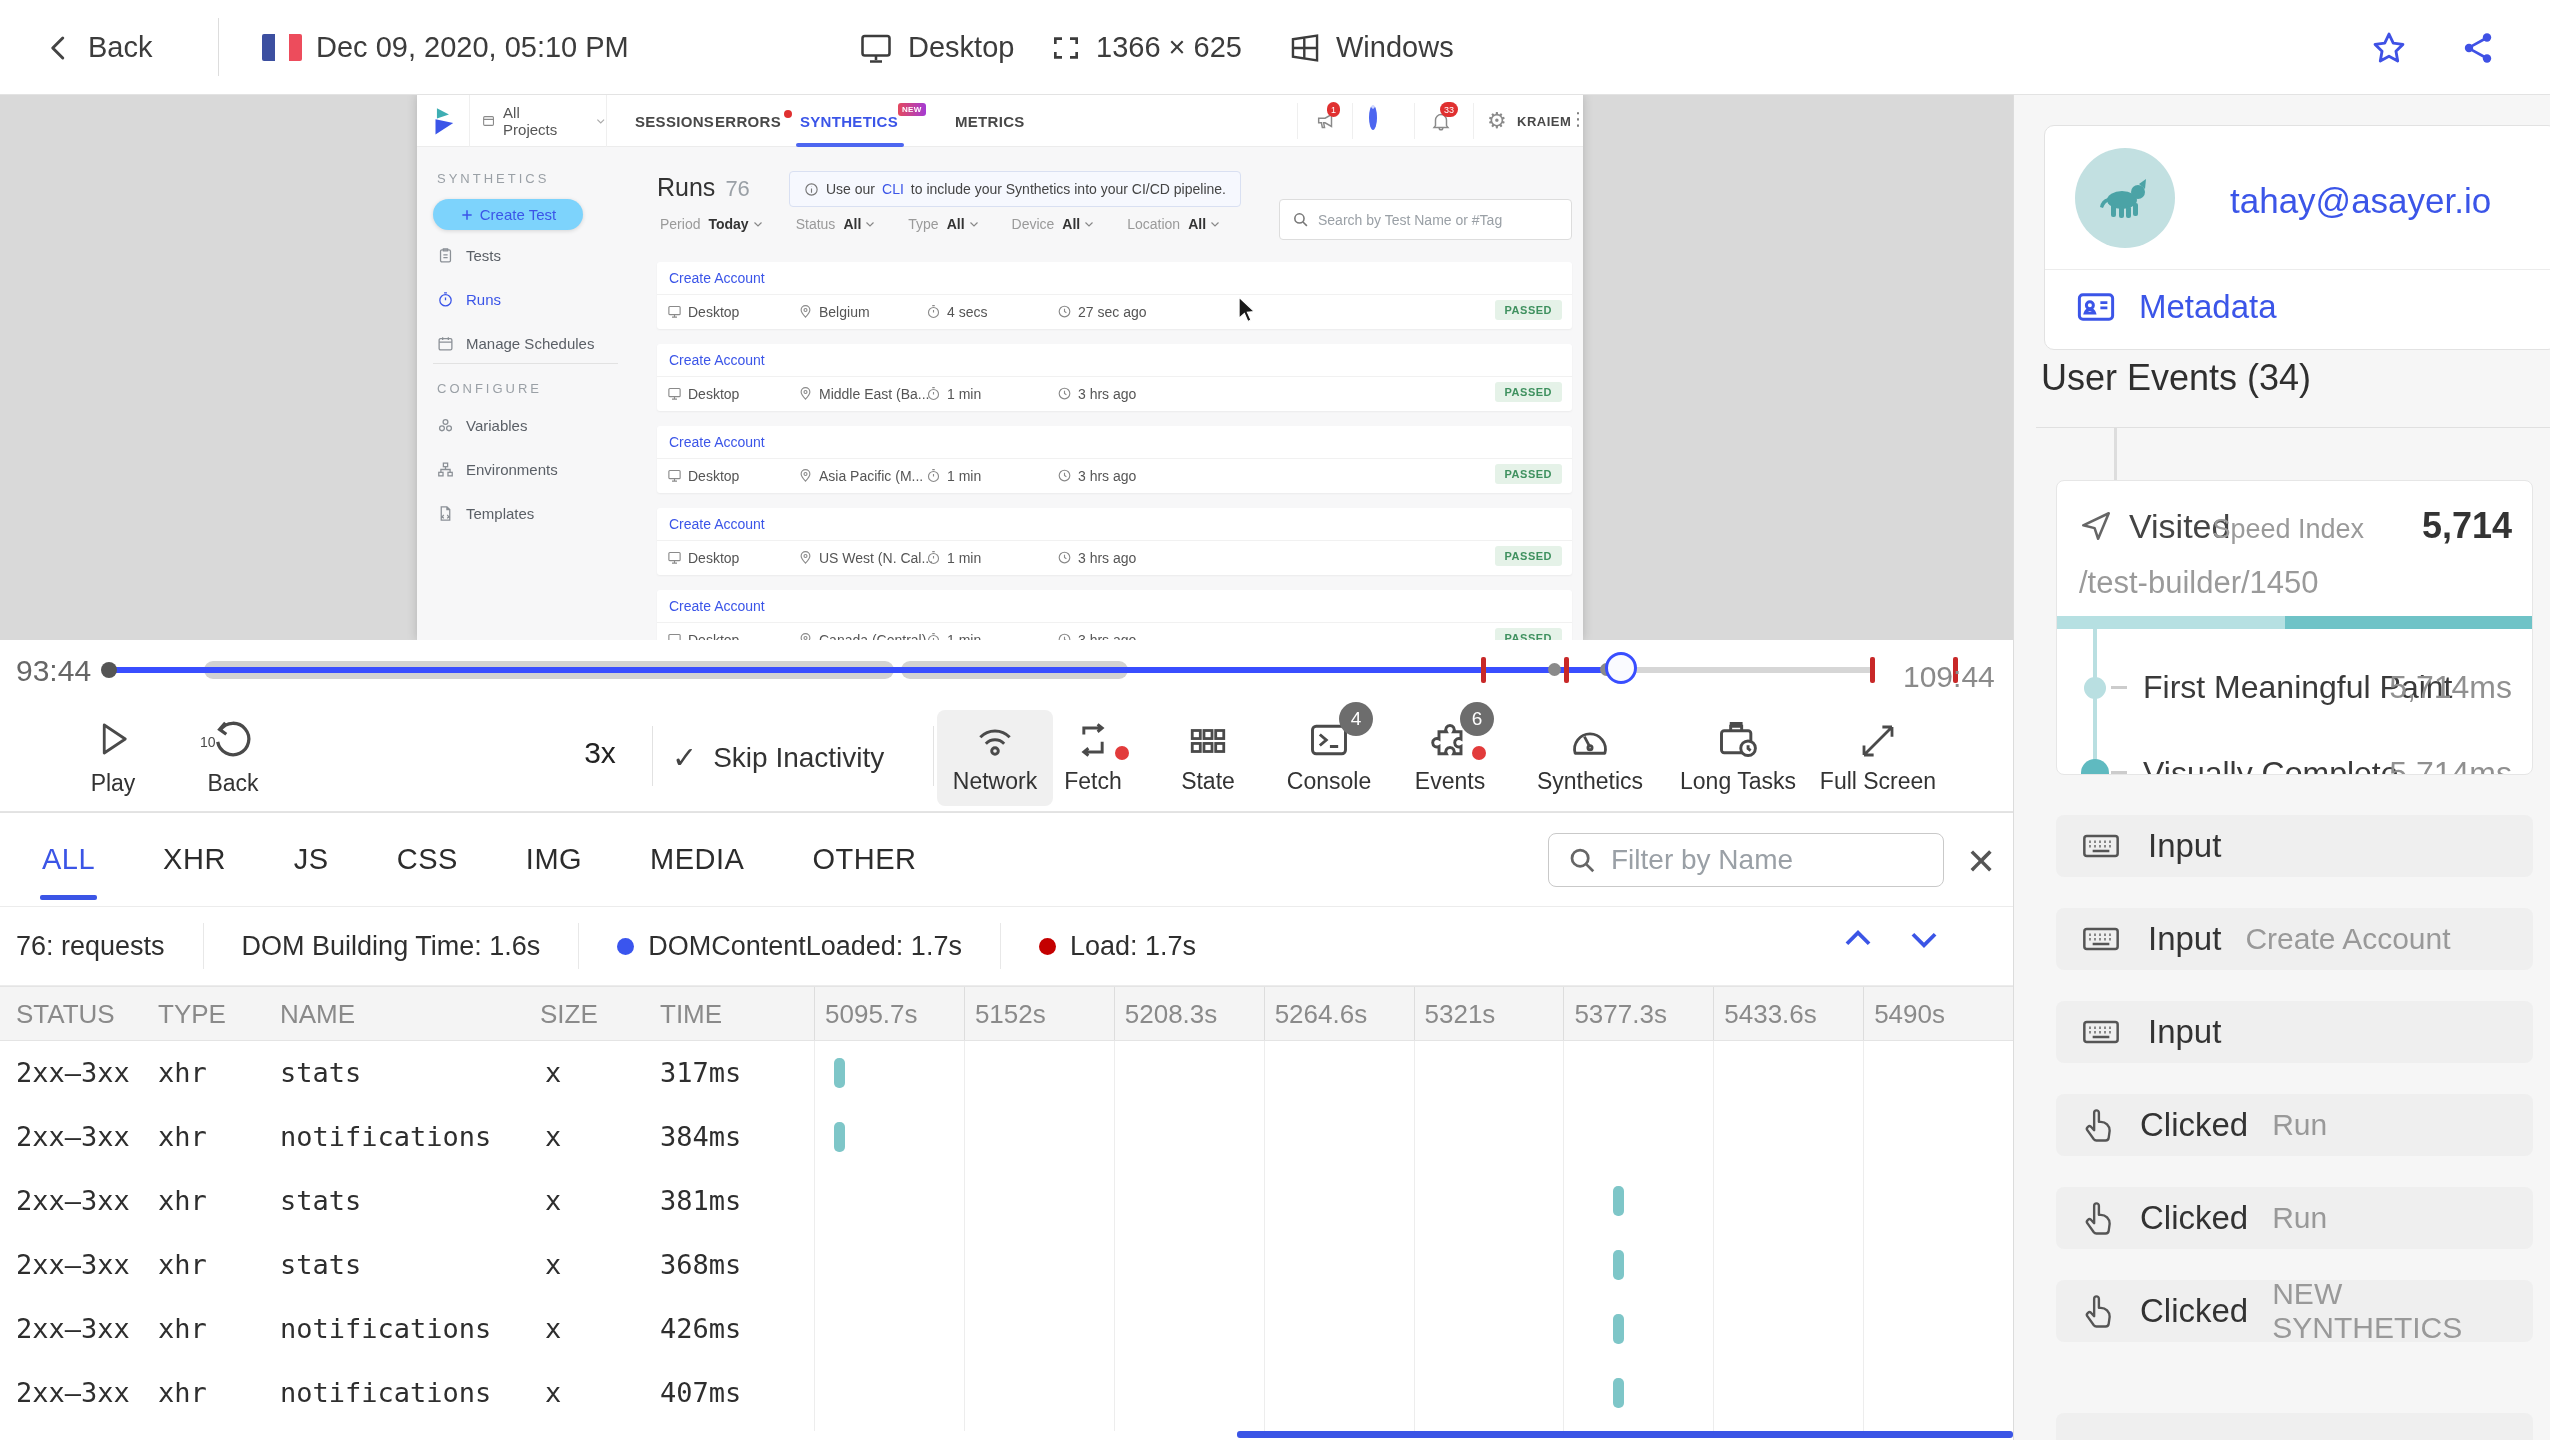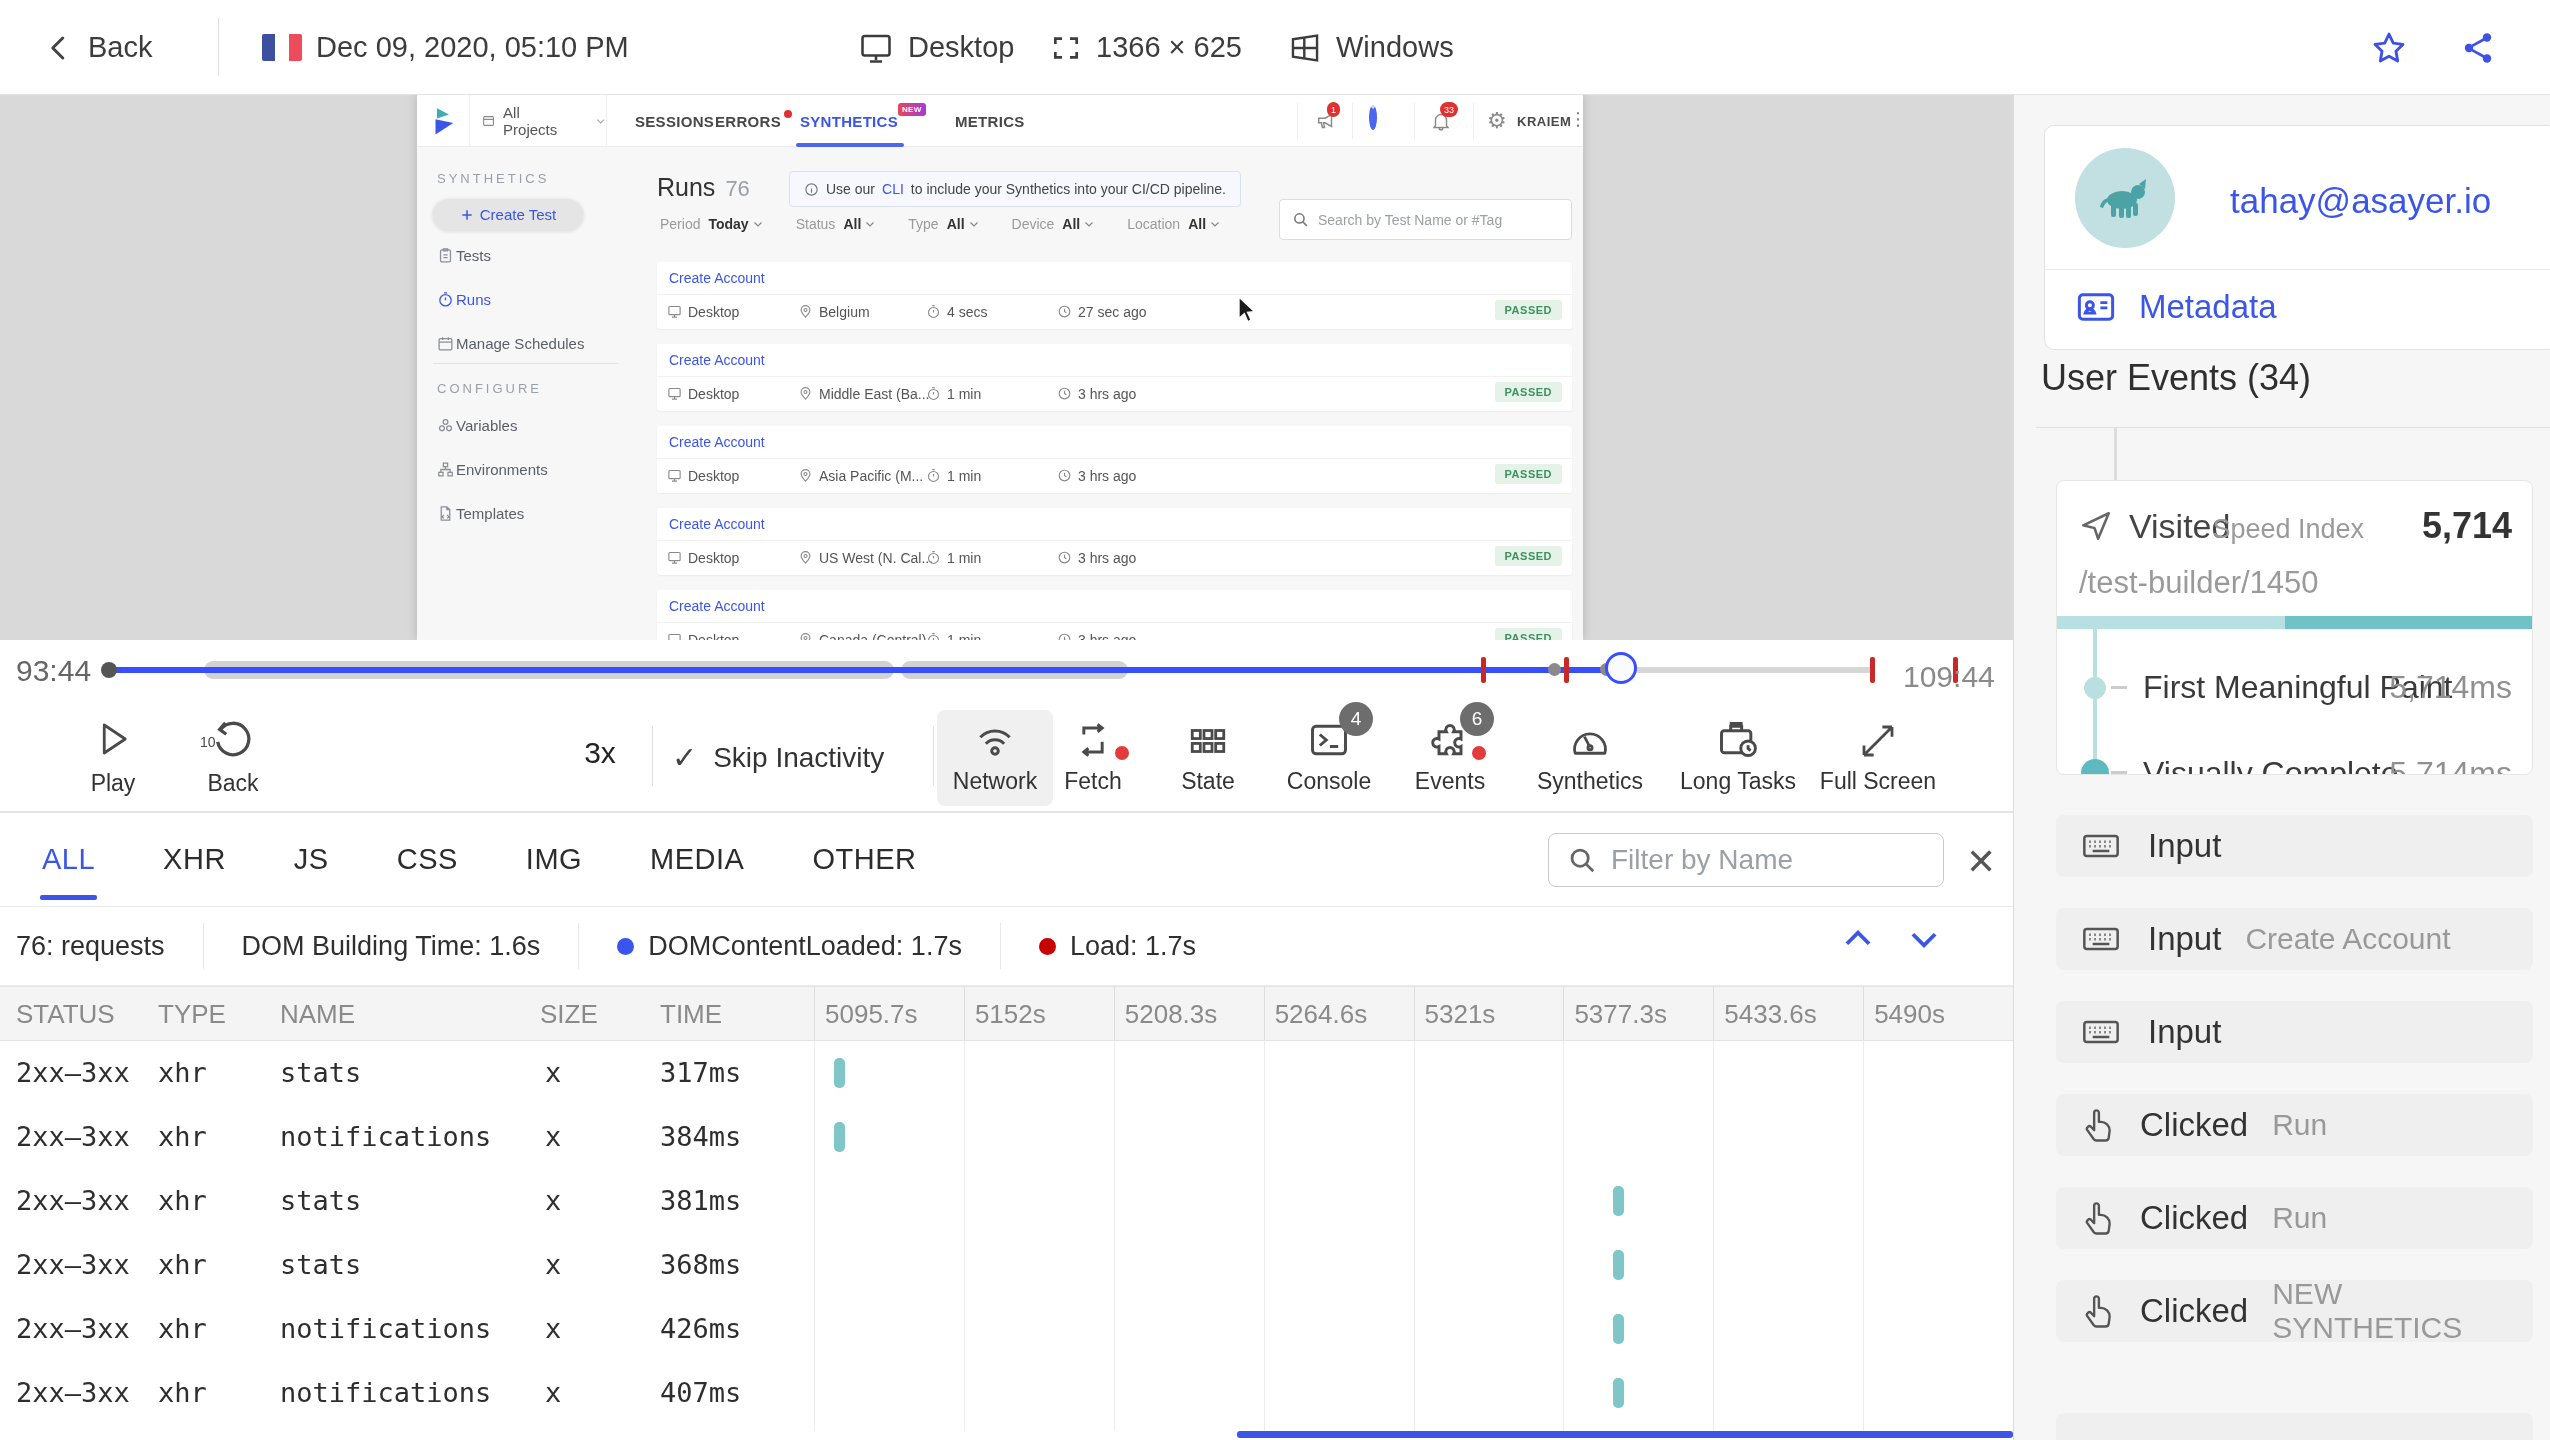--- a/index.html
+++ b/index.html
@@ -27,22 +27,22 @@
   .newbadge{position:absolute;font-size:8px;font-weight:bold;color:#fff;background:linear-gradient(90deg,#e4485e,#a43bd4);border-radius:3px;padding:2px 4px;top:8px;}
   .reddot{width:8px;height:8px;border-radius:50%;background:#e03030;}
   .bic{position:absolute;top:15px;width:22px;height:22px;color:#8a8a8a;}
   .bic-div{position:absolute;top:8px;width:1px;height:36px;background:#efefef;}
   .badge-num{position:absolute;border-radius:9px;background:#e03030;color:#fff;font-size:9px;display:flex;align-items:center;justify-content:center;padding:0 4px;height:15px;}
   .spinner{width:24px;height:24px;border-radius:50%;border:4px solid #4d66f0;border-top-color:#cdd6ff;}
   .bkebab{font-size:18px;color:#777;}
 
   
   .bside-label{position:absolute;left:20px;font-size:13px;letter-spacing:3px;color:#9aa0a6;}
-  .createtest{position:absolute;left:16px;width:150px;height:31px;background:#e5e5e5;border-radius:17px;box-shadow:0 1px 4px rgba(0,0,0,.14);display:flex;align-items:center;justify-content:center;gap:6px;color:#3b55e8;font-size:15px;}
-  .bside-item{position:absolute;left:20px;display:flex;align-items:center;gap:2px;font-size:15px;color:#5a5f66;}
+  .createtest{position:absolute;left:16px;width:150px;height:31px;background:#7dd3fc;border-radius:17px;box-shadow:0 1px 4px rgba(0,0,0,.14);display:flex;align-items:center;justify-content:center;gap:6px;color:#3b55e8;font-size:15px;}
+  .bside-item{position:absolute;left:20px;display:flex;align-items:center;gap:12px;font-size:15px;color:#5a5f66;}
   .bside-item.active{color:#3b55e8;}
   .bside-div{position:absolute;left:16px;width:185px;height:1px;background:#e2e2e2;}
   .bside-item svg{color:#8b9096;}
   .bside-item.active svg{color:#3b55e8;}
 
   
   .bmain-title{position:absolute;left:240px;top:78px;font-size:25px;color:#333;display:flex;gap:10px;align-items:baseline;}
   .bmain-title .cnt{font-size:22px;color:#9aa0a6;}
   .infochip{position:absolute;left:372px;top:76px;height:36px;border:1px solid #d9e0f2;background:#f6f8fe;border-radius:4px;display:flex;align-items:center;gap:7px;padding:0 14px;font-size:14px;color:#444;}
   .infochip .cli{color:#3b55e8;}

